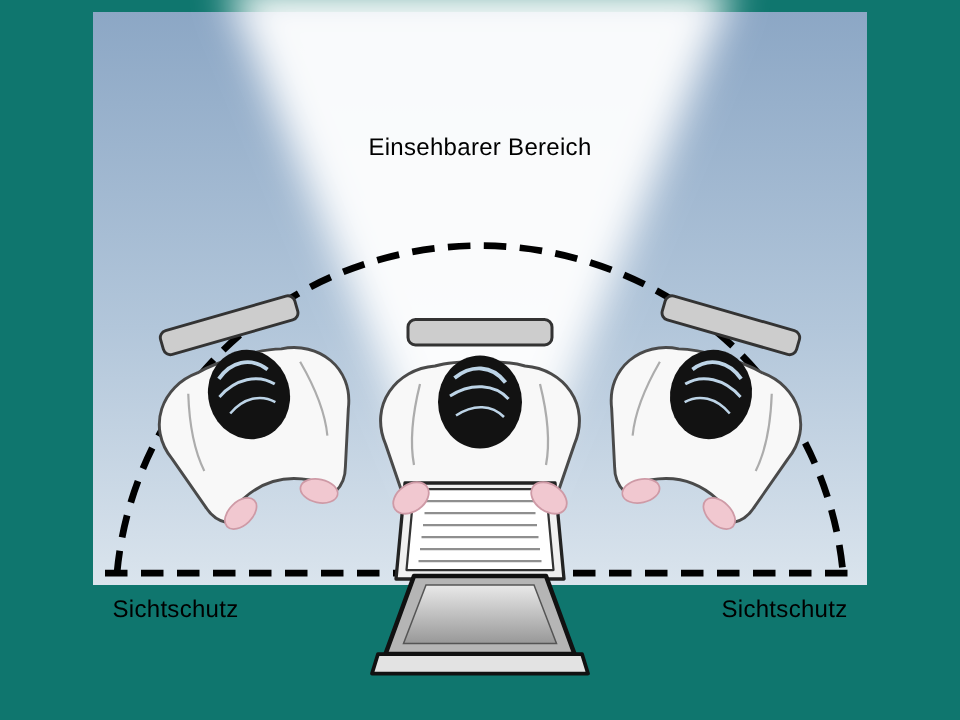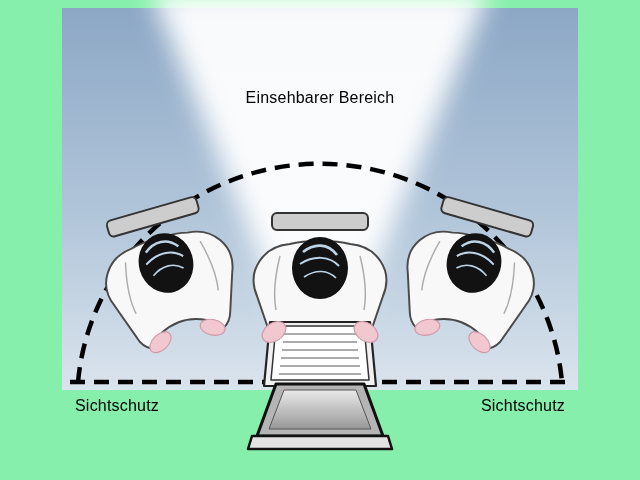--- a/index.html
+++ b/index.html
@@ -1,18 +1,18 @@
 <!DOCTYPE html>
 <html><head>
 <meta charset="utf-8">
 <style>
   html, body { margin: 0; padding: 0; background: #ffffff; }
   .stage {
     width: 640px; height: 480px;
-    background: #86efac;
+    background: #0f766e;
     position: relative;
     overflow: hidden;
     font-family: "Liberation Sans", sans-serif;
   }
   svg { display: block; }
   text {
     font-family: "Liberation Sans", sans-serif;
     fill: #000000;
   }
   .caption { font-size: 16px; font-weight: normal; letter-spacing: 0.2px; }

